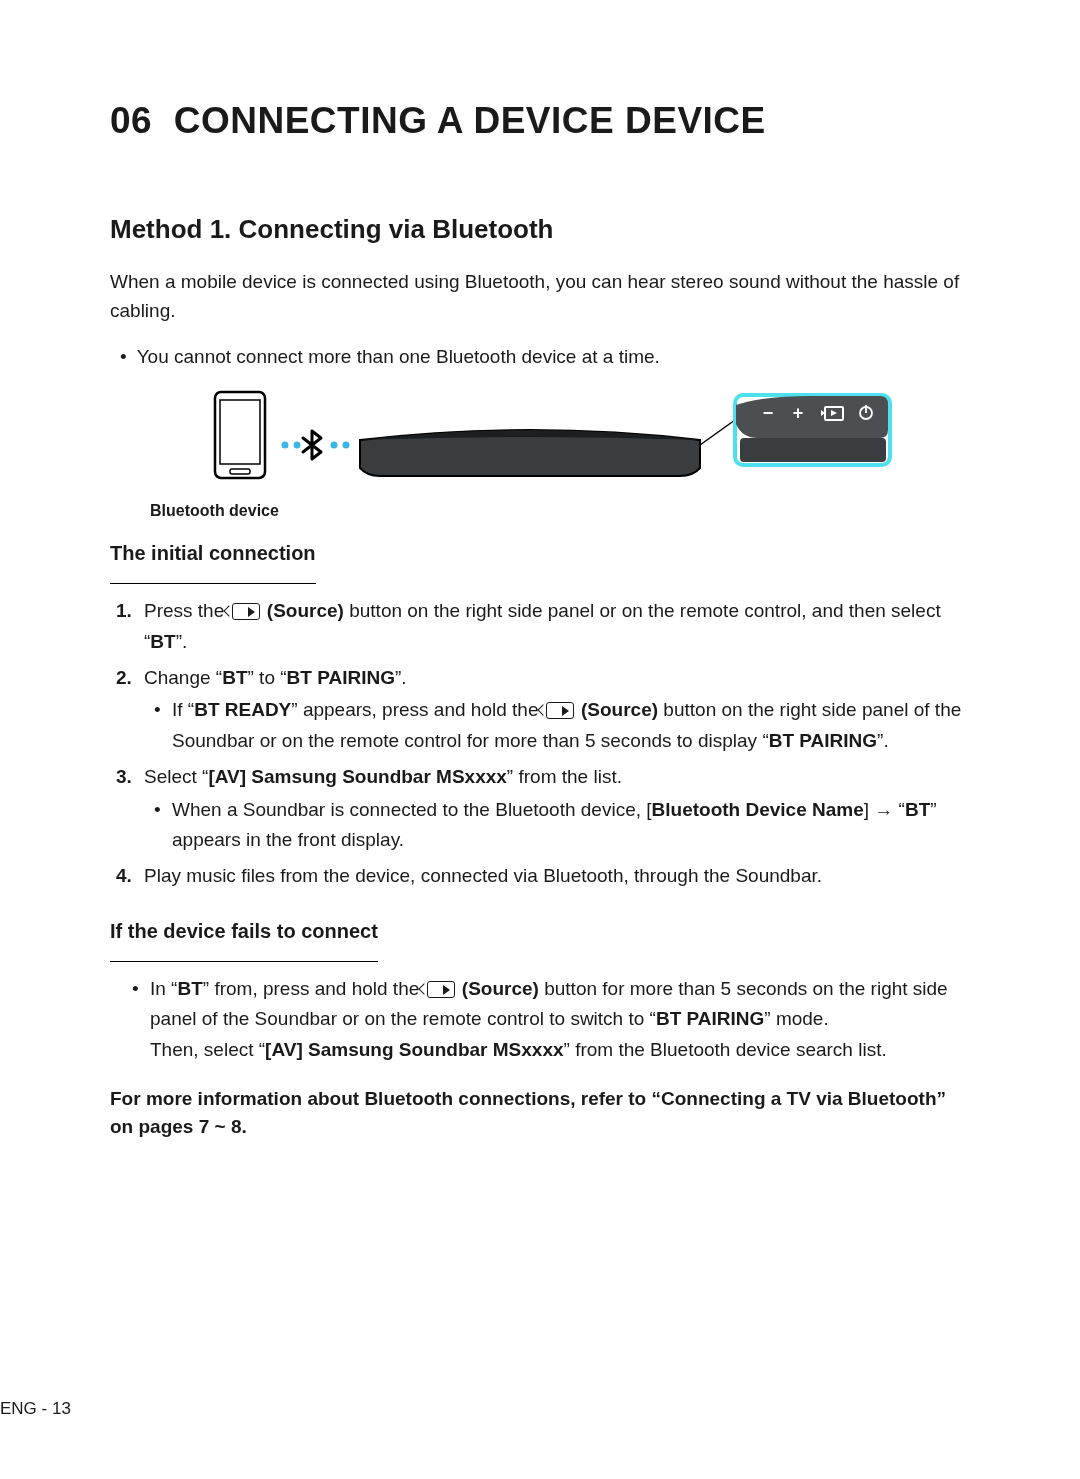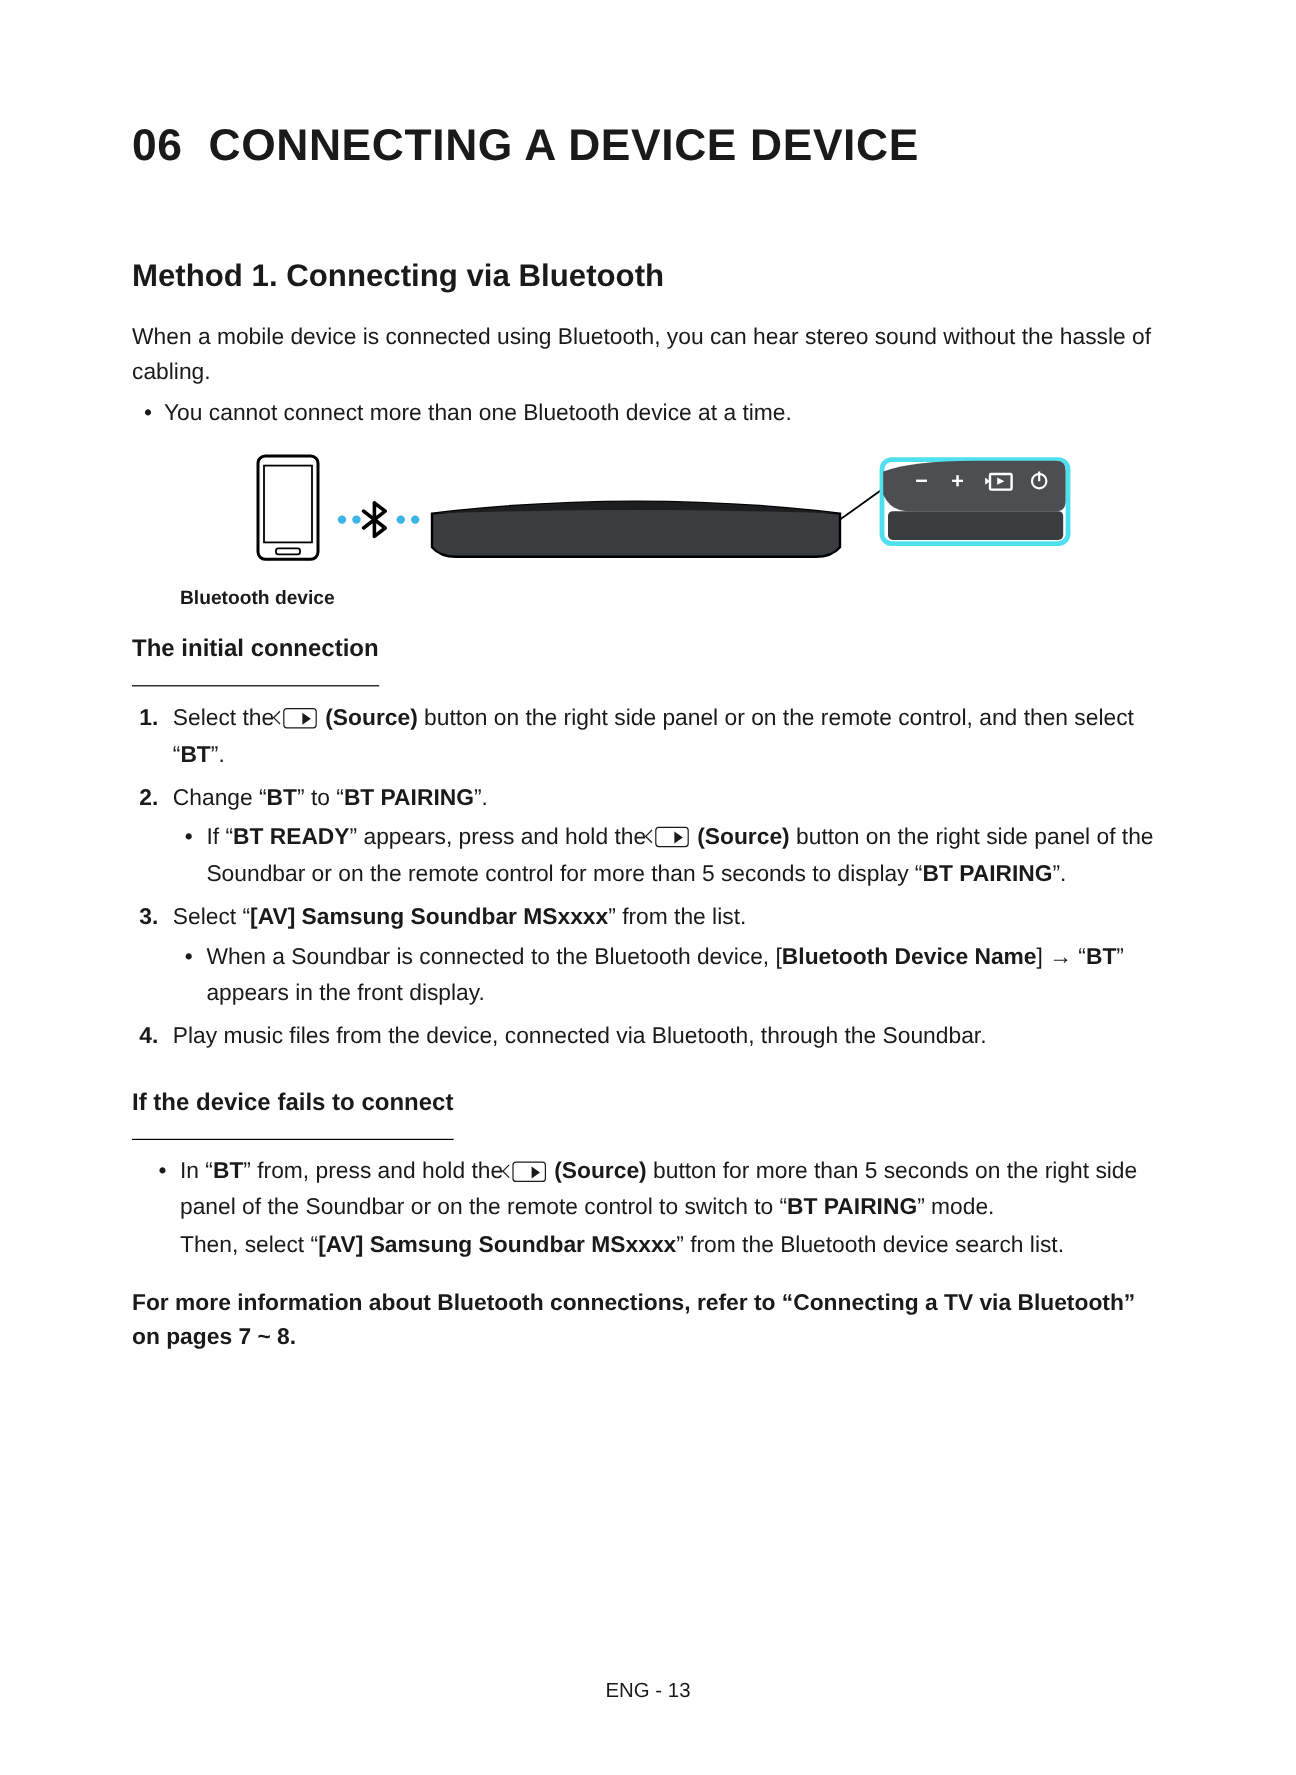--- a/index.html
+++ b/index.html
@@ -24,21 +24,21 @@
     margin-bottom: 22px;
   }
   p.intro {
     font-size: 19px;
     line-height: 1.55;
     margin-bottom: 4px;
   }
   ul.top-bullets {
     list-style: none;
     padding-left: 28px;
-    margin-top: 4px;
+    margin-top: 16px;
   }
   ul.top-bullets li::before {
     content: "•";
     margin-left: -18px;
     margin-right: 10px;
   }
   ul.top-bullets li { font-size: 19px; line-height: 1.6; }
 
   .diagram {
     margin: 18px 0 12px 50px;
@@ -99,21 +99,20 @@
   p.more-info {
     font-size: 19px;
     font-weight: 700;
     margin-top: 20px;
     line-height: 1.5;
   }
   .footer {
     position: absolute;
     bottom: 60px;
     left: 0; right: 0;
-    text-align: center;
     font-size: 17px;
   }
   .b { font-weight: 700; }
   .source-icon {
     display: inline-block;
     vertical-align: -3px;
     width: 28px; height: 17px;
     border: 1.6px solid #1a1a1a;
     border-radius: 3px;
     position: relative;
@@ -194,21 +193,21 @@
     <circle cx="706" cy="23" r="6" fill="none" stroke="#fff" stroke-width="1.8"></circle>
     <line x1="706" y1="15" x2="706" y2="23" stroke="#fff" stroke-width="1.8"></line>
   </svg>
 </div>
 <div class="caption">Bluetooth device</div>
 
 <h3 class="subhead">The initial connection</h3>
 
 <ol class="steps">
   <li>
-    <span>Select the </span><span class="source-icon"></span>
+    <span>Press the </span><span class="source-icon"></span>
     <span class="b">(Source)</span><span> button on the right side panel or on the remote control, and then select “</span><span class="b">BT</span><span>”.</span>
   </li>
   <li>
     <span>Change “</span><span class="b">BT</span><span>” to “</span><span class="b">BT PAIRING</span><span>”.</span>
     <ul class="sub">
       <li>
         <span>If “</span><span class="b">BT READY</span><span>” appears, press and hold the </span><span class="source-icon"></span>
         <span class="b">(Source)</span><span> button on the right side panel of the Soundbar or on the remote control for more than 5 seconds to display “</span><span class="b">BT PAIRING</span><span>”.</span>
       </li>
     </ul>

